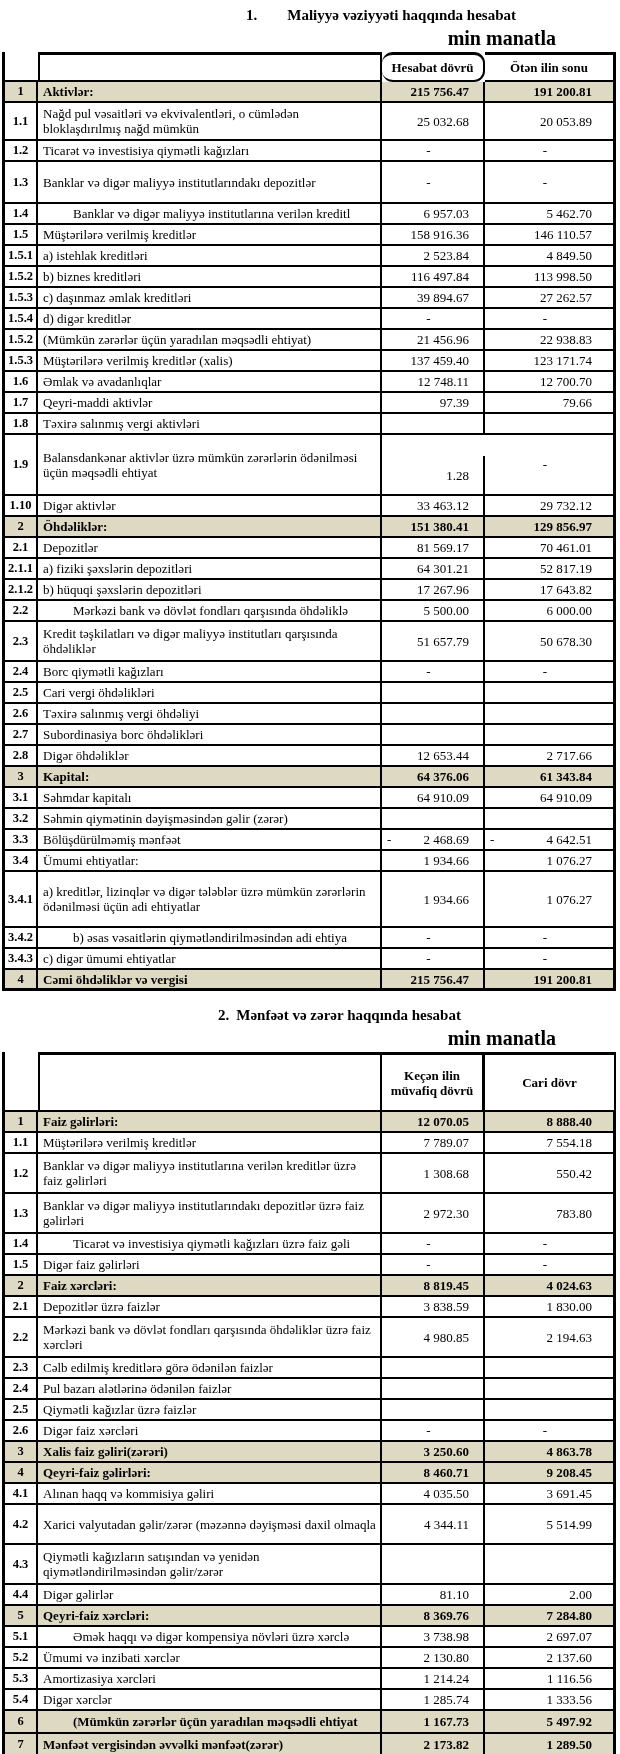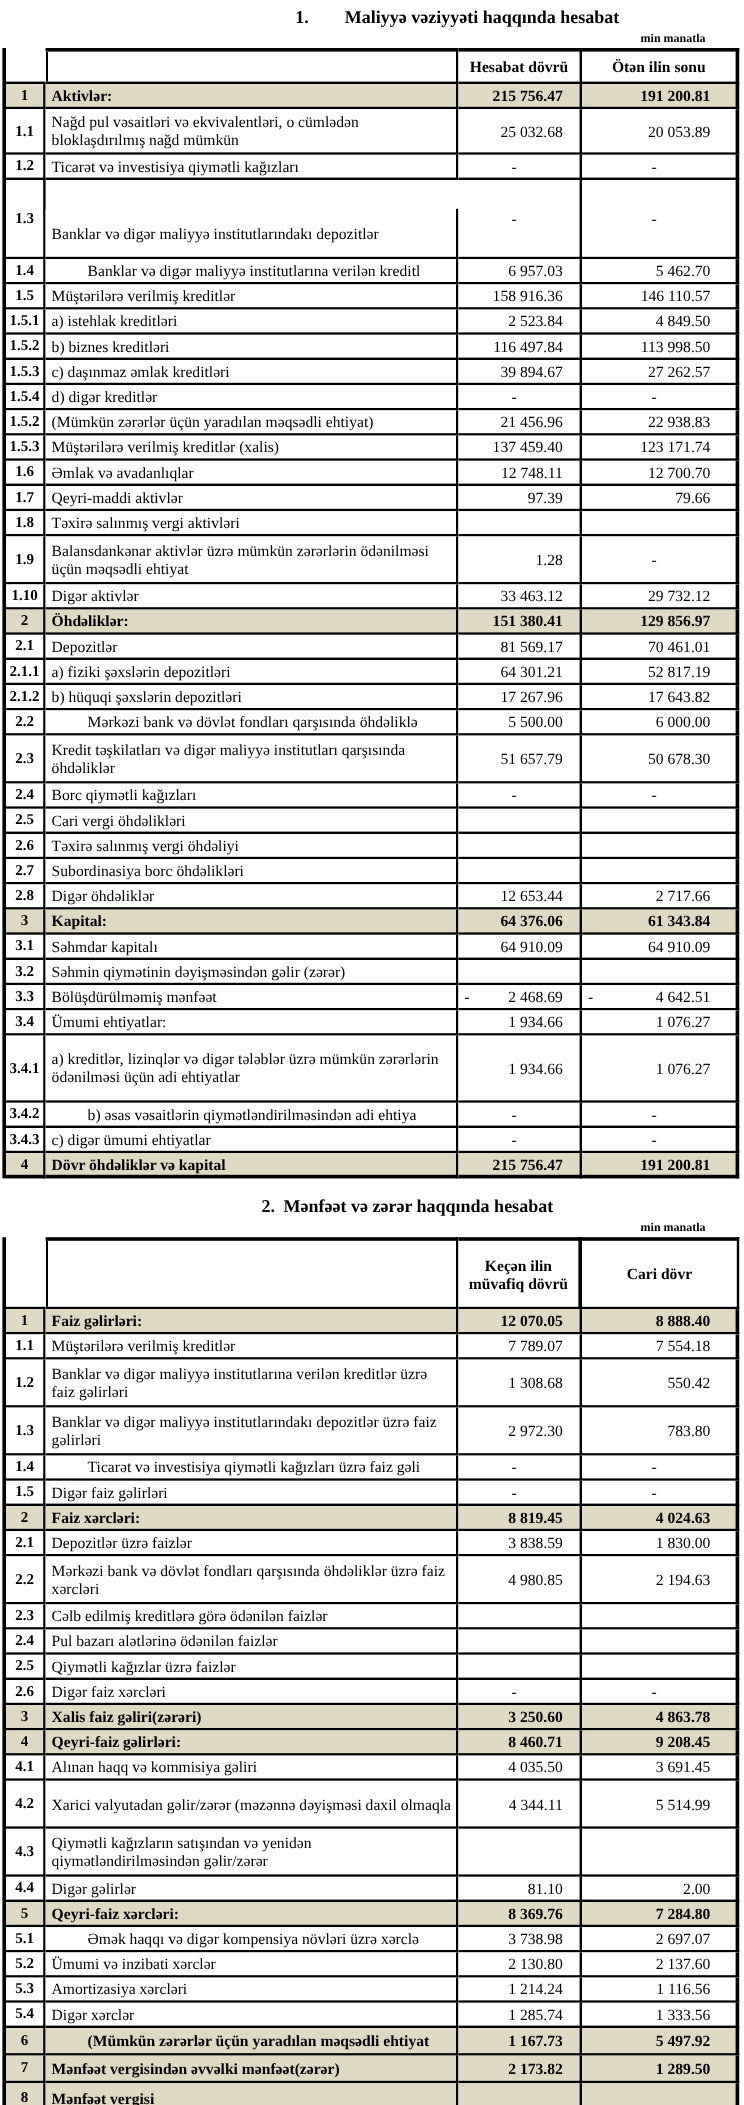--- a/index.html
+++ b/index.html
@@ -3,21 +3,21 @@
 <meta charset="utf-8">
 <style>
   html,body{margin:0;padding:0;background:#fff;}
   body{width:620px;font-family:"Liberation Serif",serif;color:#000;}
   .title{font-weight:bold;font-size:15px;white-space:nowrap;}
   .title .tnum{display:inline-block;}
   #t1-title{margin:7px 0 0 246px;}
   #t1-title .ttext{margin-left:30px;}
   #t2-title{margin:16px 0 0 218px;}
   #t2-title .ttext{margin-left:7px;}
-  .unit{font-weight:bold;font-size:10px;text-align:right;padding-right:32px;margin:3px 0 2px 0;}
+  .unit{font-weight:bold;font-size:20px;text-align:right;padding-right:64px;margin:3px 0 2px 0;}
   .tbl{margin-left:2px;width:614px;border-left:3px solid #000;display:grid;grid-template-columns:33px 344px 103px 131px;}
   .c{box-sizing:border-box;border-right:2px solid #000;border-bottom:2px solid #000;
      display:flex;align-items:center;min-height:21px;font-size:13px;line-height:15px;background:#fff;}
   .c.num{justify-content:center;font-weight:bold;padding:1px 1px;font-size:12.5px;}
   .c.lbl{padding:1px 2px 1px 5px;}
   .c.clip{white-space:nowrap;overflow:hidden;padding-left:35px;}
   .c.val{justify-content:flex-end;padding:1px 14px 1px 3px;}
   .c.v2{padding-right:21px;border-right:3px solid #000;}
   .c.dash{justify-content:center;padding-right:8px;}
   .c.neg{justify-content:space-between;padding-left:5px;}
@@ -30,36 +30,36 @@
 </head>
 <body>
 
 <div class="title" id="t1-title">
   <span class="tnum">1.</span><span class="ttext">Maliyyə vəziyyəti haqqında hesabat</span>
 </div>
 <div class="unit">min manatla</div>
 <div class="tbl">
     <div class="c hdr h-num" style="min-height: 30px;"></div>
     <div class="c hdr h-desc" style="min-height: 30px;"></div>
-    <div class="c hdr" style="min-height: 30px;">Hesabat dövrü</div>
+    <div class="c hdr" style="min-height: 30px; border-radius: 11px;">Hesabat dövrü</div>
     <div class="c hdr v2" style="min-height: 30px;">Ötən ilin sonu</div>
     <div class="c num sec">1</div>
     <div class="c lbl sec">Aktivlər:</div>
     <div class="c val sec">215 756.47</div>
     <div class="c val v2 sec">191 200.81</div>
     <div class="c num" style="min-height: 38px;">1.1</div>
     <div class="c lbl" style="min-height: 38px;">Nağd pul vəsaitləri və  ekvivalentləri, o cümlədən bloklaşdırılmış nağd mümkün</div>
     <div class="c val" style="min-height: 38px; text-align: center;">25 032.68</div>
     <div class="c val v2" style="min-height: 38px;">20 053.89</div>
     <div class="c num">1.2</div>
     <div class="c lbl">Ticarət və investisiya qiymətli kağızları</div>
     <div class="c dash">-</div>
     <div class="c dash v2">-</div>
     <div class="c num" style="min-height: 42px;">1.3</div>
-    <div class="c lbl" style="min-height: 42px; margin-top: 24px;">Banklar və digər maliyyə institutlarındakı depozitlər</div>
+    <div class="c lbl" style="min-height: 42px;">Banklar və digər maliyyə institutlarındakı depozitlər</div>
     <div class="c dash" style="min-height: 42px;">-</div>
     <div class="c dash v2" style="min-height: 42px;">-</div>
     <div class="c num">1.4</div>
     <div class="c lbl clip">Banklar və digər maliyyə institutlarına verilən kreditl</div>
     <div class="c val">6 957.03</div>
     <div class="c val v2">5 462.70</div>
     <div class="c num">1.5</div>
     <div class="c lbl">Müştərilərə verilmiş kreditlər</div>
     <div class="c val">158 916.36</div>
     <div class="c val v2">146 110.57</div>
@@ -94,21 +94,21 @@
     <div class="c num">1.7</div>
     <div class="c lbl">Qeyri-maddi aktivlər</div>
     <div class="c val">97.39</div>
     <div class="c val v2">79.66</div>
     <div class="c num">1.8</div>
     <div class="c lbl">Təxirə salınmış vergi aktivləri</div>
     <div class="c val"></div>
     <div class="c val v2"></div>
     <div class="c num" style="min-height: 40px;">1.9</div>
     <div class="c lbl" style="min-height: 40px;">Balansdankənar aktivlər üzrə mümkün zərərlərin ödənilməsi üçün məqsədli ehtiyat</div>
-    <div class="c val" style="min-height: 40px;">1.28</div>
+    <div class="c val" style="min-height: 40px; margin-top: 21px;">1.28</div>
     <div class="c dash v2" style="min-height: 40px;">-</div>
     <div class="c num">1.10</div>
     <div class="c lbl">Digər aktivlər</div>
     <div class="c val">33 463.12</div>
     <div class="c val v2">29 732.12</div>
     <div class="c num sec">2</div>
     <div class="c lbl sec">Öhdəliklər:</div>
     <div class="c val sec">151 380.41</div>
     <div class="c val v2 sec">129 856.97</div>
     <div class="c num">2.1</div>
@@ -183,21 +183,21 @@
     <div class="c val v2" style="min-height: 56px;">1 076.27</div>
     <div class="c num">3.4.2</div>
     <div class="c lbl clip">b) əsas vəsaitlərin qiymətləndirilməsindən adi ehtiya</div>
     <div class="c dash">-</div>
     <div class="c dash v2">-</div>
     <div class="c num">3.4.3</div>
     <div class="c lbl">c) digər ümumi ehtiyatlar</div>
     <div class="c dash">-</div>
     <div class="c dash v2">-</div>
     <div class="c num sec bot">4</div>
-    <div class="c lbl sec bot">Dövr öhdəliklər və kapital</div>
+    <div class="c lbl sec bot">Cəmi öhdəliklər və vergisi</div>
     <div class="c val sec bot">215 756.47</div>
     <div class="c val v2 sec bot">191 200.81</div>
   </div>
 
 <div class="title" id="t2-title">
   <span class="tnum">2.</span><span class="ttext">Mənfəət və zərər haqqında hesabat</span>
 </div>
 <div class="unit">min manatla</div>
 <div class="tbl">
     <div class="c hdr h-num" style="min-height: 60px;"></div>

